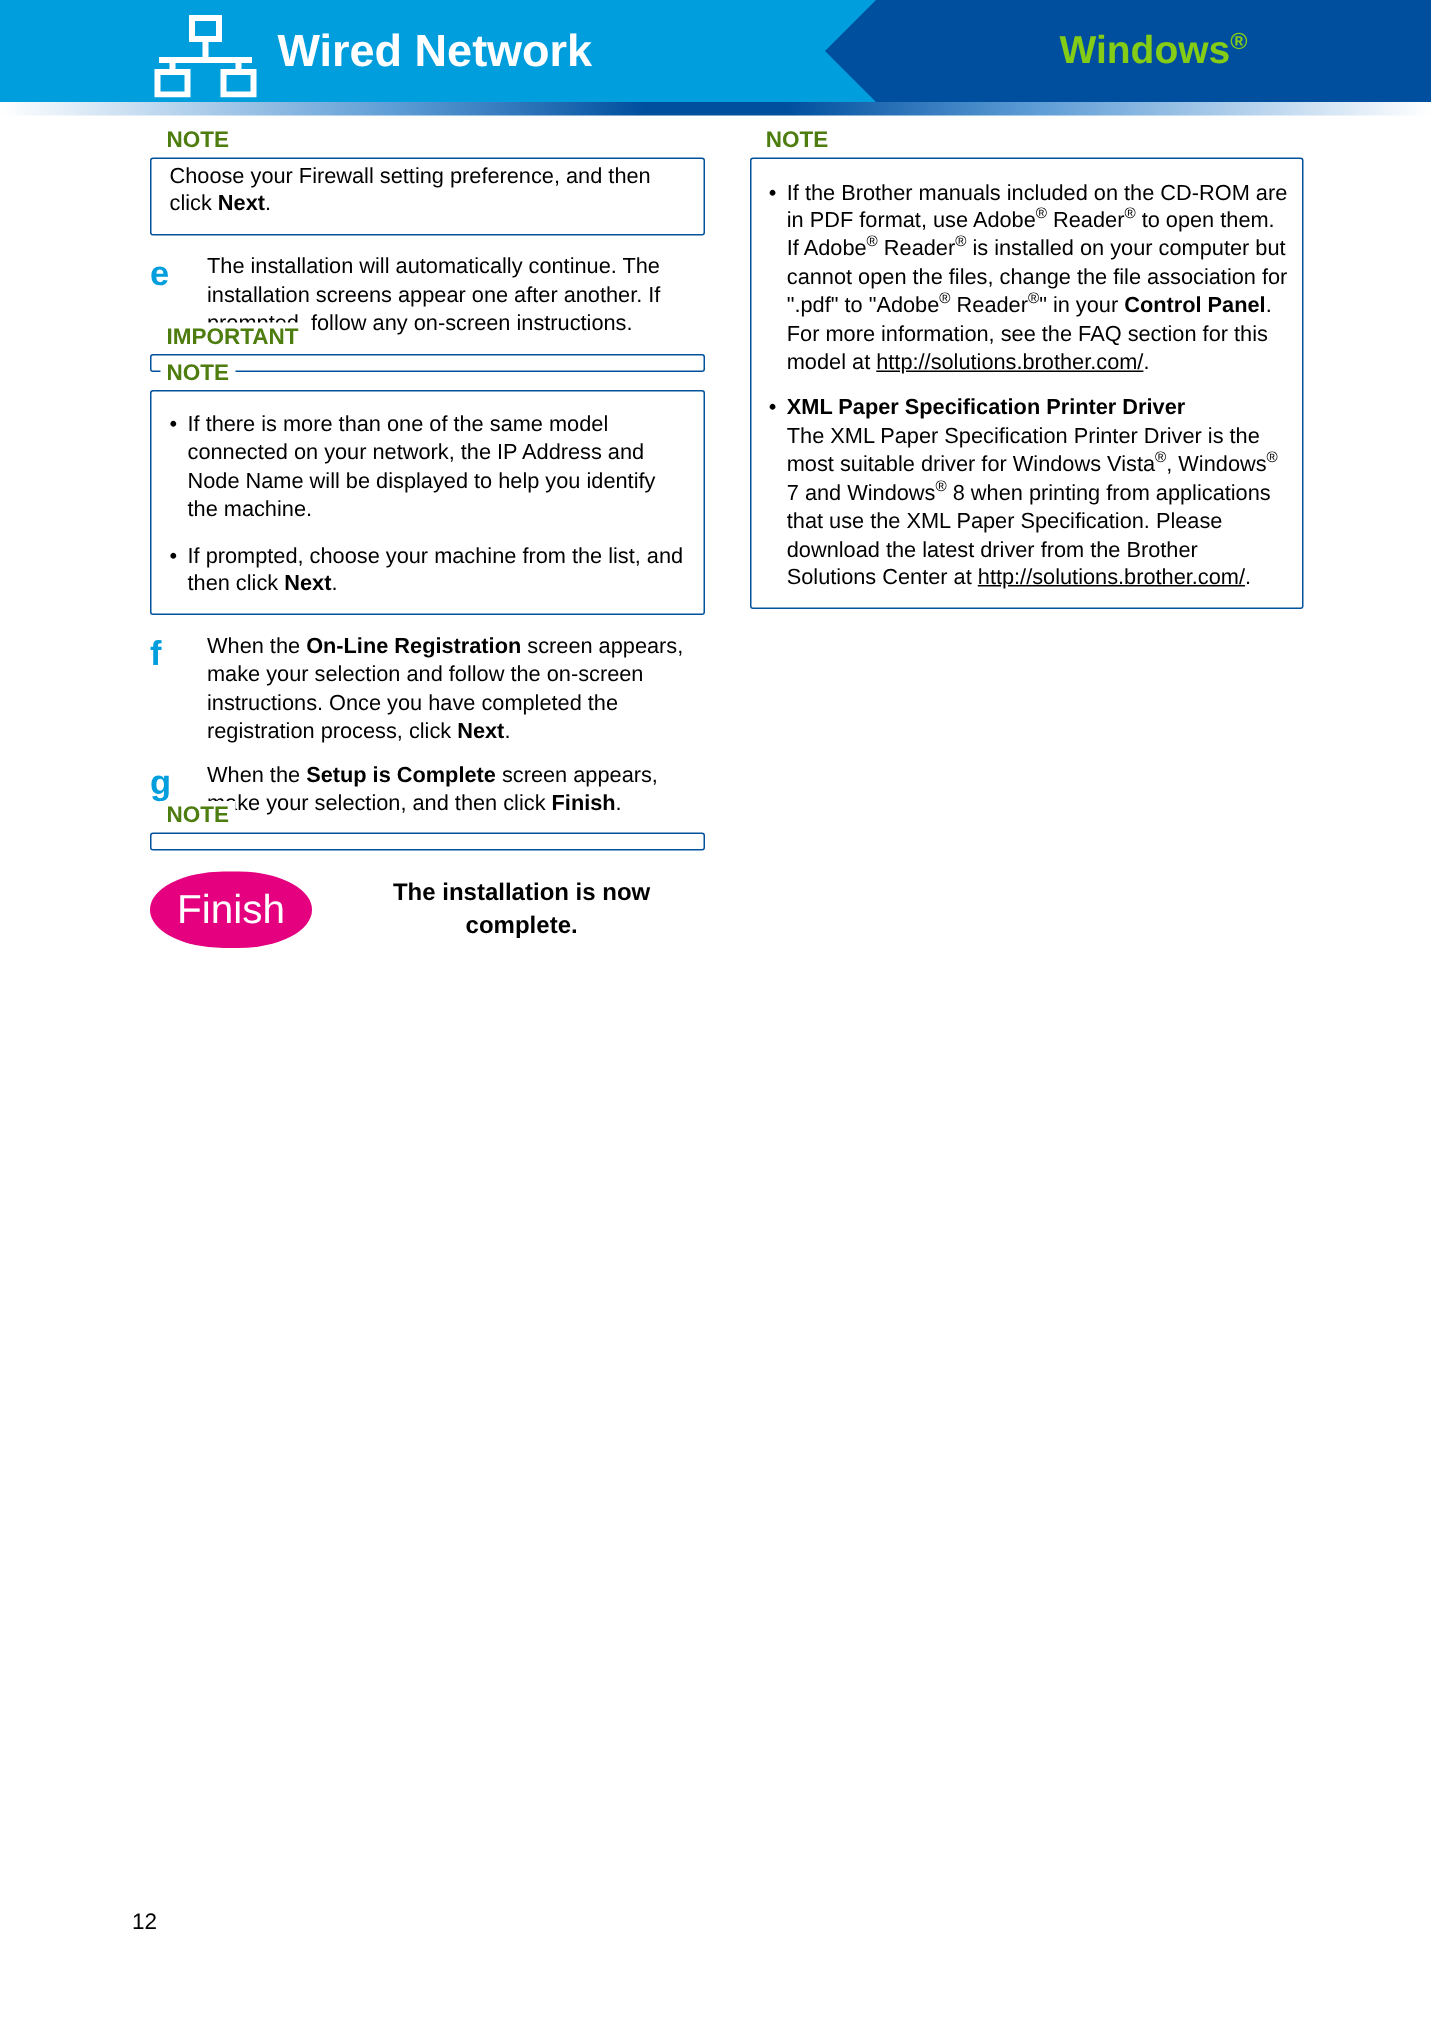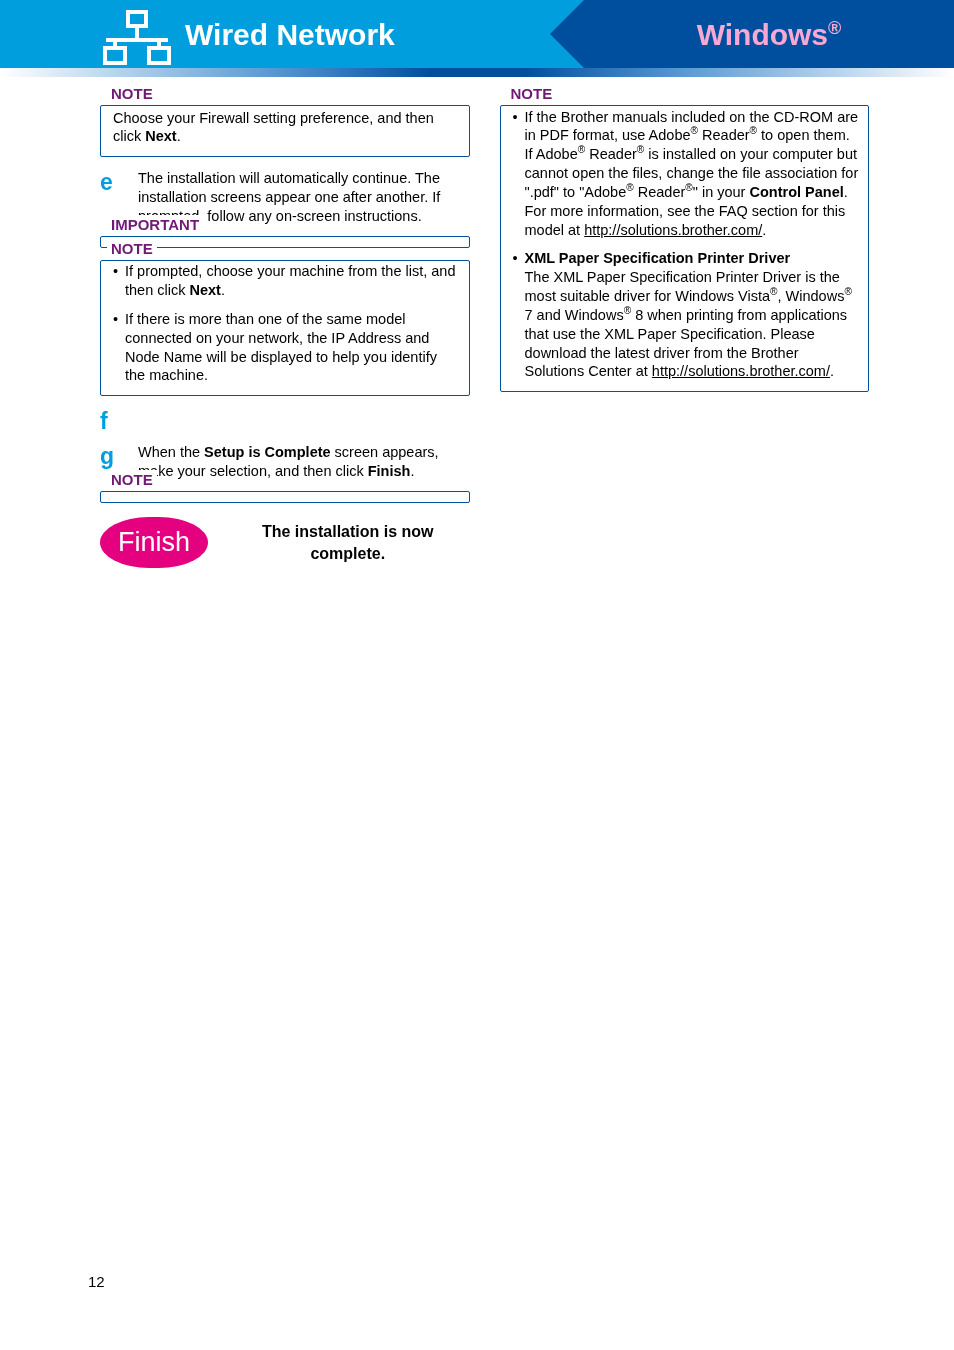--- a/index.html
+++ b/index.html
@@ -1,37 +1,37 @@
 <!DOCTYPE html>
 <html><head>
   <meta charset="utf-8">
   <style>
     * { box-sizing: border-box; margin: 0; padding: 0; }
     body { width: 954px; height: 1350px; font-family: Arial, Helvetica, sans-serif; font-size: 14.5px; line-height: 1.3; color: #000; background: #fff; position: relative; }
     
     .header-bar { display: flex; height: 68px; position: relative; }
     .header-left { flex: 1; background: #009edd; color: #fff; display: flex; align-items: center; font-size: 30px; font-weight: bold; padding-left: 185px; }
-    .header-right { width: 370px; background: #004f9e; color: #f9a8d4; display: flex; align-items: center; justify-content: center; font-size: 30px; font-weight: bold; position: relative; }
+    .header-right { width: 370px; background: #004f9e; color: #84cc16; display: flex; align-items: center; justify-content: center; font-size: 26px; font-weight: bold; position: relative; }
     .header-right::before { content: ""; position: absolute; left: -34px; top: 0; width: 0; height: 0; border-top: 34px solid transparent; border-bottom: 34px solid transparent; border-right: 34px solid #004f9e; }
     .header-right sup { font-size: 0.6em; vertical-align: super; }
     .gradient-strip { height: 9px; background: linear-gradient(to right, #ffffff 0%, #5b9bd5 28%, #004f9e 45%, #004f9e 55%, #5b9bd5 72%, #ffffff 100%); }
     
     .network-icon { position: absolute; left: 98px; top: 10px; width: 78px; height: 55px; }
     
     .page-content { display: flex; padding: 28px 0 0; gap: 20px; }
     .col { padding: 0; }
     .col-left { flex: 1; padding-left: 100px; padding-right: 10px; }
     .col-right { flex: 1; padding-right: 85px; }
     
     .box { border: 1px solid #00529c; border-radius: 2px; padding: 0 8px 10px 8px; margin-bottom: 12px; }
-    .box-title { font-weight: bold; color: #701a75; background: #fff; display: inline-block; padding: 0 4px; margin-top: -10px; margin-left: -2px; position: relative; top: -2px; font-size: 15px; }
+    .box-title { font-weight: bold; color: #4d7c0f; background: #fff; display: inline-block; padding: 0 4px; margin-top: -10px; margin-left: -2px; position: relative; top: -2px; font-size: 15px; }
     .box-title-wrap { display: flex; align-items: center; gap: 12px; margin-top: -10px; }
     .box p { padding: 3px 0 0 4px; }
     .box ul { list-style: none; padding: 2px 0 0 4px; }
-    .box li { position: relative; padding-left: 12px; margin-bottom: 10px; }
+    .box li { position: relative; padding-left: 12px; margin-bottom: 10px; margin-top: 12px; }
     .box li::before { content: "•"; position: absolute; left: 0; }
     .box li:last-child { margin-bottom: 0; }
     
     .step { display: flex; margin-bottom: 10px; }
     .step-letter { width: 38px; font-size: 23px; font-weight: bold; color: #009edd; font-family: "Arial Black", Arial, sans-serif; line-height: 1; padding-top: 2px; }
     .step-text { flex: 1; }
     
     .italic { font-style: italic; }
     
     .finish-row { display: flex; align-items: center; gap: 18px; margin-top: 14px; }
@@ -87,27 +87,28 @@
       <div class="box-title-wrap">
           <span class="box-title">IMPORTANT</span>
         </div>
     </div>
 
     <div class="box">
       <div class="box-title-wrap">
           <span class="box-title">NOTE</span>
         </div>
       <ul>
+        <li>If there is more than one of the same model connected on your network, the IP Address and Node Name will be displayed to help you identify the machine.</li>
         <li><span>If prompted, choose your machine from the list, and then click </span><b>Next</b><span>.</span></li>
-        <li>If there is more than one of the same model connected on your network, the IP Address and Node Name will be displayed to help you identify the machine.</li>
       </ul>
     </div>
 
     <div class="step">
       <div class="step-letter">f</div>
+      <div class="step-text"><span>When the </span><b>On-Line Registration</b><span> screen appears, make your selection and follow the on-screen instructions. Once you have completed the registration process, click </span><b>Next</b><span>.</span></div>
     </div>
 
     <div class="step">
       <div class="step-letter">g</div>
       <div class="step-text"><span>When the </span><b>Setup is Complete</b><span> screen appears, make your selection, and then click </span><b>Finish</b><span>.</span></div>
     </div>
 
     <div class="box">
       <div class="box-title-wrap">
           <span class="box-title">NOTE</span>

